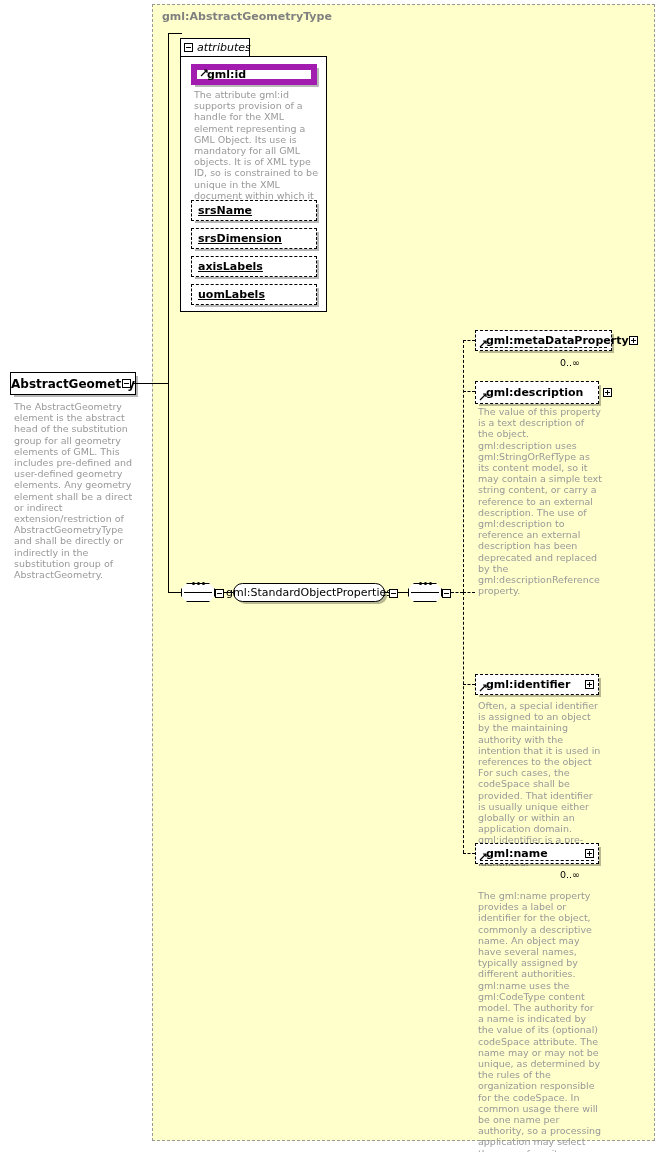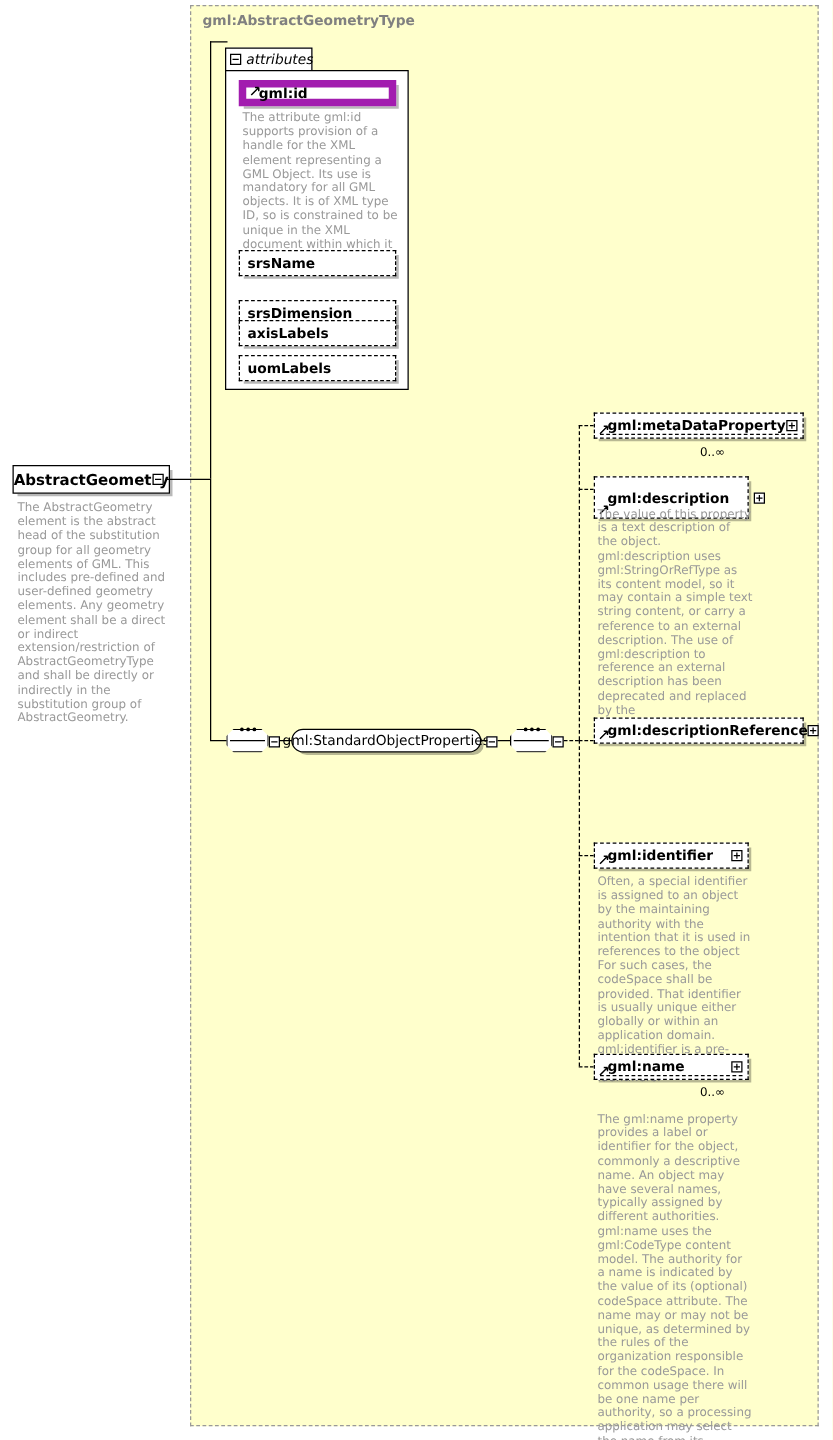--- a/index.html
+++ b/index.html
@@ -51,21 +51,21 @@
     position:absolute;background:#ffffff;box-sizing:border-box;
     display:flex;align-items:center;
     box-shadow:3px 3px 0 -1px rgba(0,0,0,0.28);
   }
   .nodebox.solid{border:6px solid #a21caf;}
   .nodebox.dashed{border:1px dashed #000;}
   .nodebox .nm{
     font-weight:bold;font-size:11px;color:#000;white-space:nowrap;
     padding-left:10px;
   }
-  .nodebox .nm.noind{padding-left:6px;}
+  .nodebox .nm.noind{padding-left:6px;text-decoration:underline;}
   .nodebox .exp-holder{margin-left:auto;margin-right:4px;display:flex;}
 
   
   .refarrow{
     position:absolute;left:3px;bottom:2px;width:8px;height:8px;pointer-events:none;
   }
   
   .stackglyph{
     position:absolute;width:7px;height:8px;
   }
@@ -148,21 +148,21 @@
     <span class="nm">gml:id</span>
     <svg class="refarrow" viewBox="0 0 8 8">
       <path d="M1 7 L7 1 M7 1 L4 1 M7 1 L7 4" stroke="#000" stroke-width="1.2" fill="none"></path>
     </svg>
   </div>
   <div class="doc" style="left:194px;top:89px;width:126px;">The attribute gml:id supports provision of a handle for the XML element representing a GML Object. Its use is mandatory for all GML objects. It is of XML type ID, so is constrained to be unique in the XML document within which it occurs.</div>
 
   <div class="nodebox dashed" style="left:191px;top:200px;width:126px;height:21px;">
     <span class="nm noind">srsName</span>
   </div>
-  <div class="nodebox dashed" style="left:191px;top:240px;width:126px;height:21px;">
+  <div class="nodebox dashed" style="left:191px;top:228px;width:126px;height:21px;">
     <span class="nm noind">srsDimension</span>
   </div>
   <div class="nodebox dashed" style="left:191px;top:256px;width:126px;height:21px;">
     <span class="nm noind">axisLabels</span>
   </div>
   <div class="nodebox dashed" style="left:191px;top:284px;width:126px;height:21px;">
     <span class="nm noind">uomLabels</span>
   </div>
 
   <div class="rootbox">
@@ -221,57 +221,48 @@
 
   <div class="vline dash" style="left:463px;top:340px;height:252px;"></div>
   <div class="vline dash" style="left:463px;top:592px;height:261px;"></div>
 
   <div class="hline dash" style="left:463px;top:340px;width:12px;"></div>
   <div class="hline dash" style="left:463px;top:391px;width:12px;"></div>
   <div class="hline dash" style="left:463px;top:592px;width:12px;"></div>
   <div class="hline dash" style="left:463px;top:684px;width:12px;"></div>
   <div class="hline dash" style="left:463px;top:853px;width:12px;"></div>
 
-  <div class="nodebox dashed" style="left:475px;top:330px;width:168px;height:21px;">
+  <div class="nodebox dashed" style="left:475px;top:330px;width:137px;height:21px;">
     <span class="nm">gml:metaDataProperty</span>
     <span class="exp-holder">
         <span class="exp plus"></span>
       </span>
     <span class="repeat-line"></span>
     <svg class="refarrow" viewBox="0 0 8 8">
       <path d="M1 7 L7 1 M7 1 L4 1 M7 1 L7 4" stroke="#000" stroke-width="1.2" fill="none"></path>
     </svg>
   </div>
   <div class="card" style="left:560px;top:357px;">0..∞</div>
 
   <span class="stackglyph" style="left:477px;top:383px;">
       <i></i>
       <i></i>
       <i></i>
     </span>
-  <div class="nodebox dashed" style="left:475px;top:381px;width:124px;height:34px;gap:20px;">
+  <div class="nodebox dashed" style="left:475px;top:381px;width:124px;height:23px;gap:20px;">
     <span class="nm">gml:description</span>
     <span class="exp-holder">
         <span class="exp plus"></span>
       </span>
     <svg class="refarrow" viewBox="0 0 8 8">
       <path d="M1 7 L7 1 M7 1 L4 1 M7 1 L7 4" stroke="#000" stroke-width="1.2" fill="none"></path>
     </svg>
   </div>
   <div class="doc" style="left:478px;top:406px;width:124px;">The value of this property is a text description of the object. gml:description uses gml:StringOrRefType as its content model, so it may contain a simple text string content, or carry a reference to an external description. The use of gml:description to reference an external description has been deprecated and replaced by the gml:descriptionReference property.</div>
 
-  <div class="nodebox dashed" style="left:475px;top:574px;width:168px;height:21px;">
-    <span class="nm">gml:descriptionReference</span>
-    <span class="exp-holder">
-        <span class="exp plus"></span>
-      </span>
-    <svg class="refarrow" viewBox="0 0 8 8">
-      <path d="M1 7 L7 1 M7 1 L4 1 M7 1 L7 4" stroke="#000" stroke-width="1.2" fill="none"></path>
-    </svg>
-  </div>
 
   <span class="stackglyph" style="left:477px;top:676px;">
       <i></i>
       <i></i>
       <i></i>
     </span>
   <div class="nodebox dashed" style="left:475px;top:674px;width:124px;height:21px;justify-content:space-between;">
     <span class="nm">gml:identifier</span>
     <span class="exp-holder">
         <span class="exp plus"></span>

